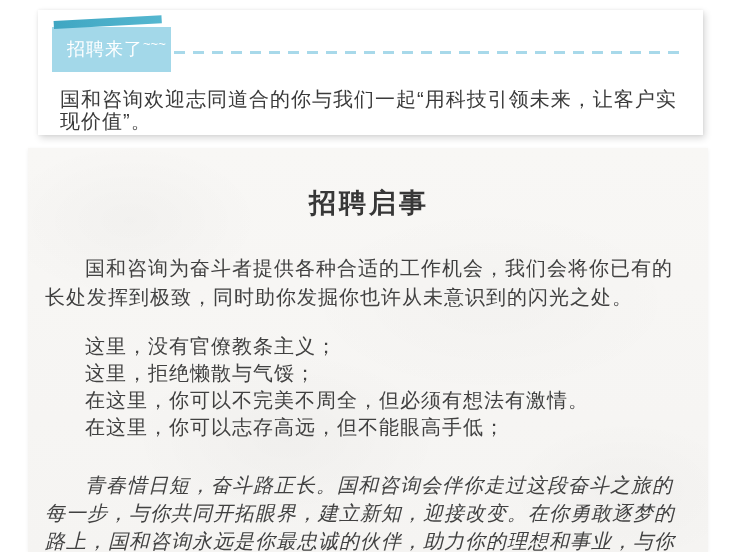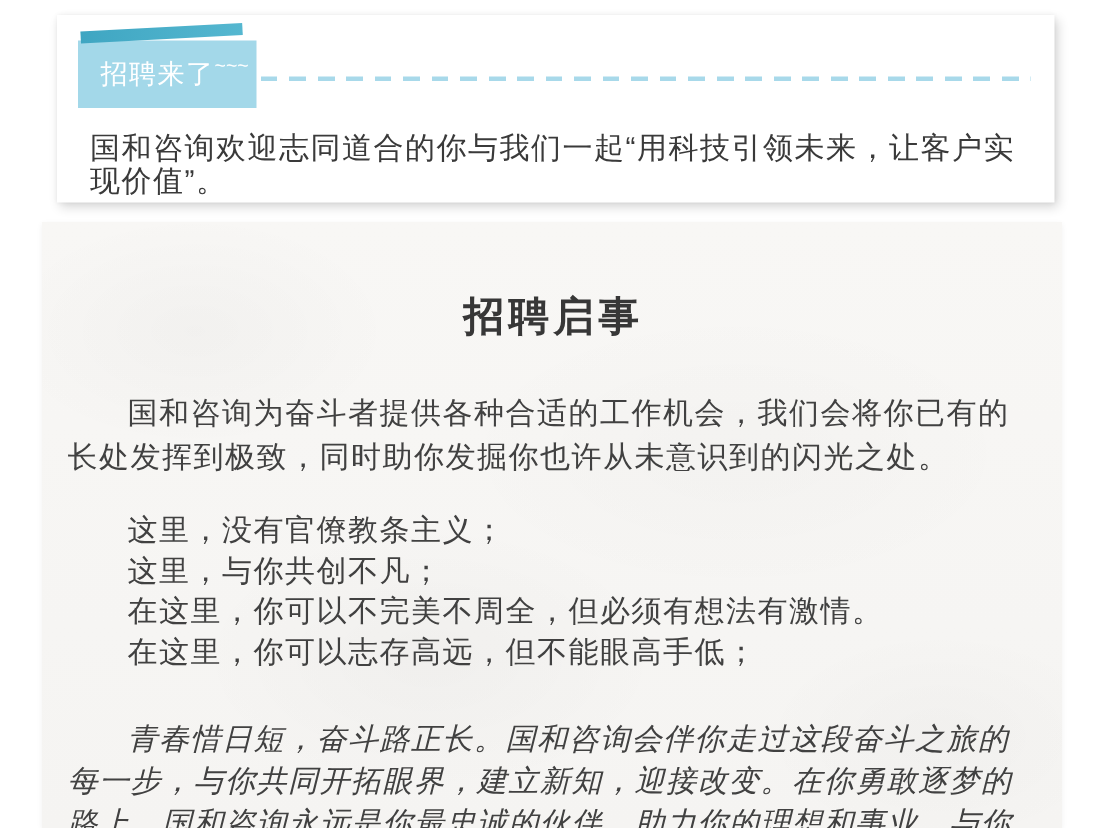--- a/index.html
+++ b/index.html
@@ -47,21 +47,21 @@
     background:
       radial-gradient(ellipse 220px 130px at 15% 18%, rgba(0,0,0,0.022), transparent 60%),
       radial-gradient(ellipse 320px 160px at 68% 38%, rgba(0,0,0,0.016), transparent 60%),
       radial-gradient(ellipse 260px 150px at 38% 72%, rgba(0,0,0,0.022), transparent 60%),
       radial-gradient(ellipse 200px 120px at 88% 85%, rgba(0,0,0,0.018), transparent 60%),
       linear-gradient(#f8f7f5,#f5f4f2);
     box-shadow:0 1px 4px rgba(0,0,0,0.06);
     color:#414141;
   }
   .notice-title{
-    margin:8px;text-align:center;
+    margin:0;text-align:center;
     font-family:"Liberation Serif","DejaVu Serif",serif;
     font-size:27px;font-weight:600;letter-spacing:3px;color:#373737;
     line-height:34px;
   }
   .notice-body{font-size:20px;letter-spacing:1px;}
   .para-1{margin:34px 0 0;line-height:29px;text-indent:2em;}
   .value-list{margin:21px 0 0;}
   .value-line{line-height:27px;padding-left:2em;}
   .para-2{margin:30px 0 0;line-height:28px;text-indent:2em;font-style:italic;}
 </style>
@@ -76,19 +76,19 @@
   <div class="dash-line"></div>
   <div class="intro-text">国和咨询欢迎志同道合的你与我们一起“用科技引领未来，让客户实现价值”。</div>
 </div>
 
 <div class="notice-section">
   <h1 class="notice-title">招聘启事</h1>
   <div class="notice-body">
     <p class="para-1">国和咨询为奋斗者提供各种合适的工作机会，我们会将你已有的长处发挥到极致，同时助你发掘你也许从未意识到的闪光之处。</p>
     <div class="value-list">
       <div class="value-line">这里，没有官僚教条主义；</div>
-      <div class="value-line">这里，与你共创不凡；</div>
+      <div class="value-line">这里，拒绝懒散与气馁；</div>
       <div class="value-line">在这里，你可以不完美不周全，但必须有想法有激情。</div>
       <div class="value-line">在这里，你可以志存高远，但不能眼高手低；</div>
     </div>
     <p class="para-2">青春惜日短，奋斗路正长。国和咨询会伴你走过这段奋斗之旅的每一步，与你共同开拓眼界，建立新知，迎接改变。在你勇敢逐梦的路上，国和咨询永远是你最忠诚的伙伴，助力你的理想和事业，与你共创不凡。</p>
   </div>
 </div>
 
 </body></html>

